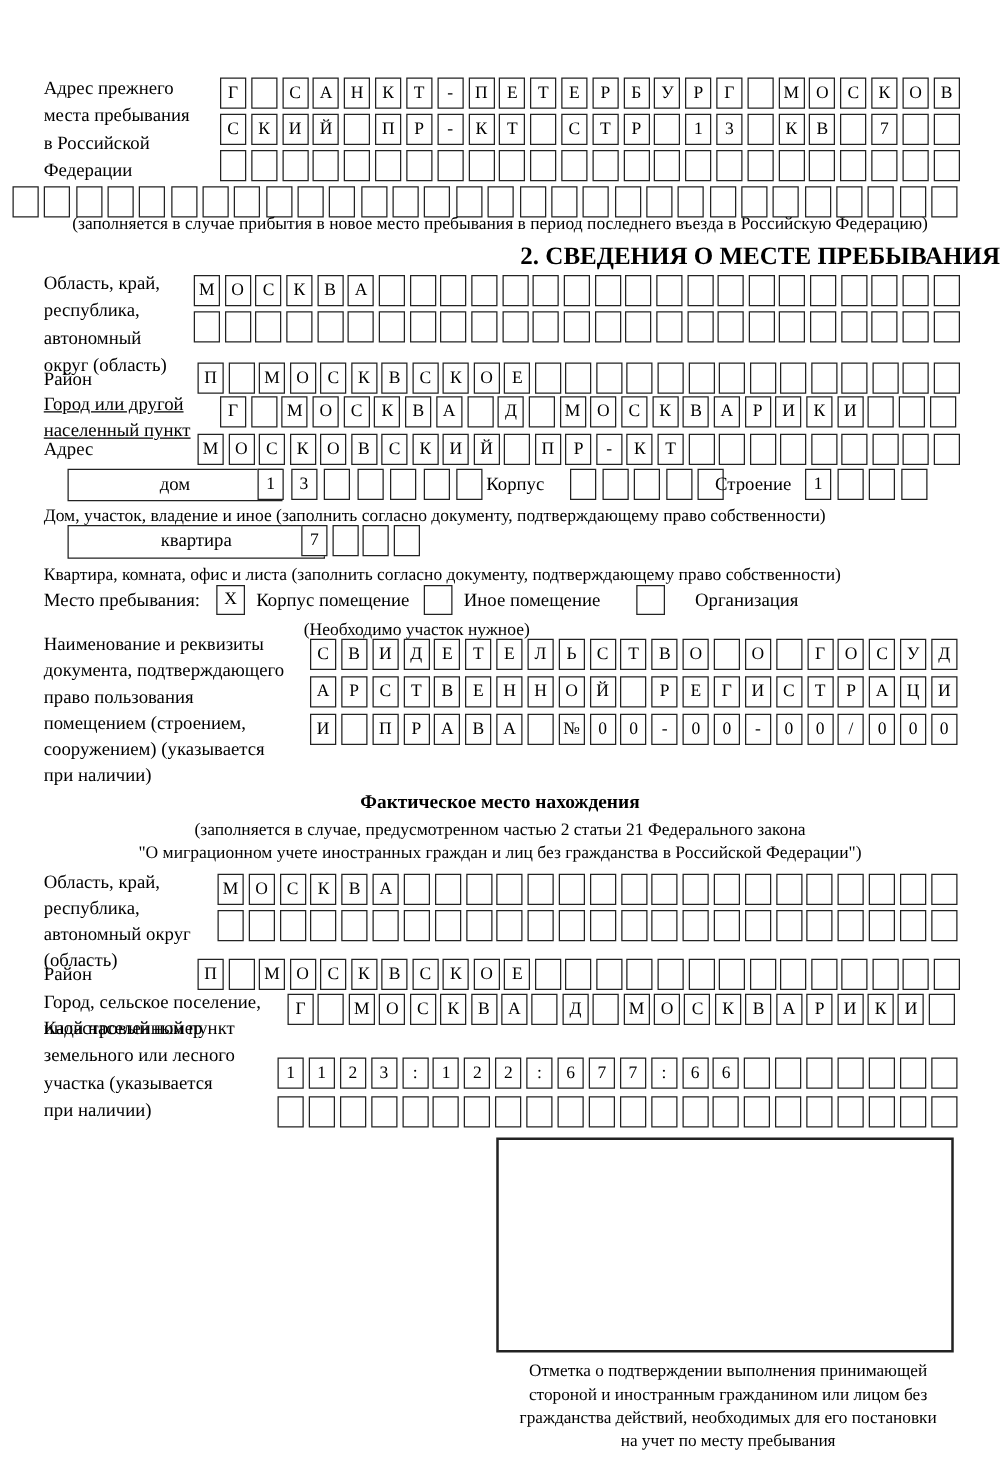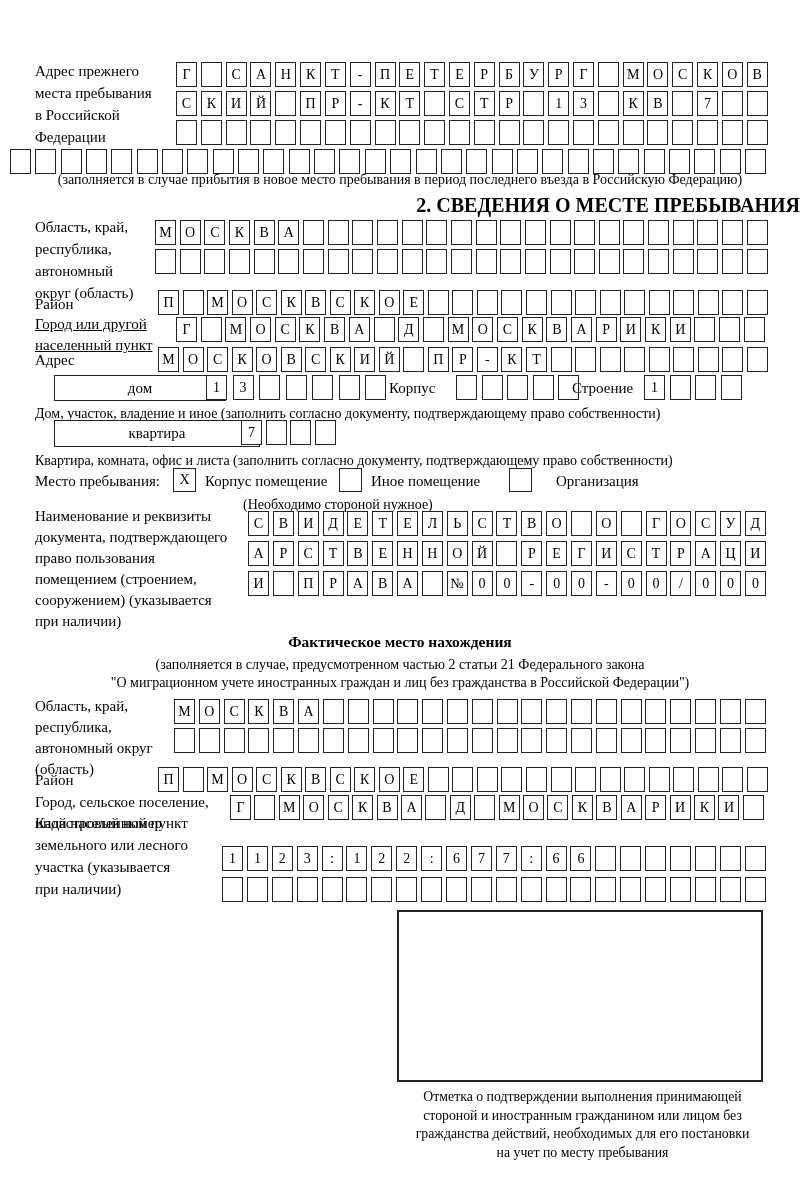--- a/index.html
+++ b/index.html
@@ -325,21 +325,21 @@
     </div>
   <div class="lbl sm" style="left:35px;top:450px;">Квартира, комната, офис и листа (заполнить согласно документу, подтверждающему право собственности)</div>
 
   <div class="lbl" style="left:35px;top:471px;">Место пребывания:</div>
   <span class="chk" style="left:173px;top:468px;">X</span>
   <div class="lbl" style="left:205px;top:471px;">Корпус помещение</div>
   <span class="chk" style="left:339px;top:468px;"></span>
   <div class="lbl" style="left:371px;top:471px;">Иное помещение</div>
   <span class="chk" style="left:509px;top:468px;"></span>
   <div class="lbl" style="left:556px;top:471px;">Организация</div>
-  <div class="lbl sm" style="left:243px;top:494px;">(Необходимо стороной нужное)</div>
+  <div class="lbl sm" style="left:243px;top:494px;">(Необходимо участок нужное)</div>
 
   <div class="lbl" style="left:35px;top:506px;line-height:21px;">Наименование и реквизиты
 документа, подтверждающего
 право пользования
 помещением (строением,
 сооружением) (указывается
 при наличии)</div>
   <div class="row" style="left:248px;top:511px;width:518px;">
       <span class="cell">С</span>
       <span class="cell">В</span>

